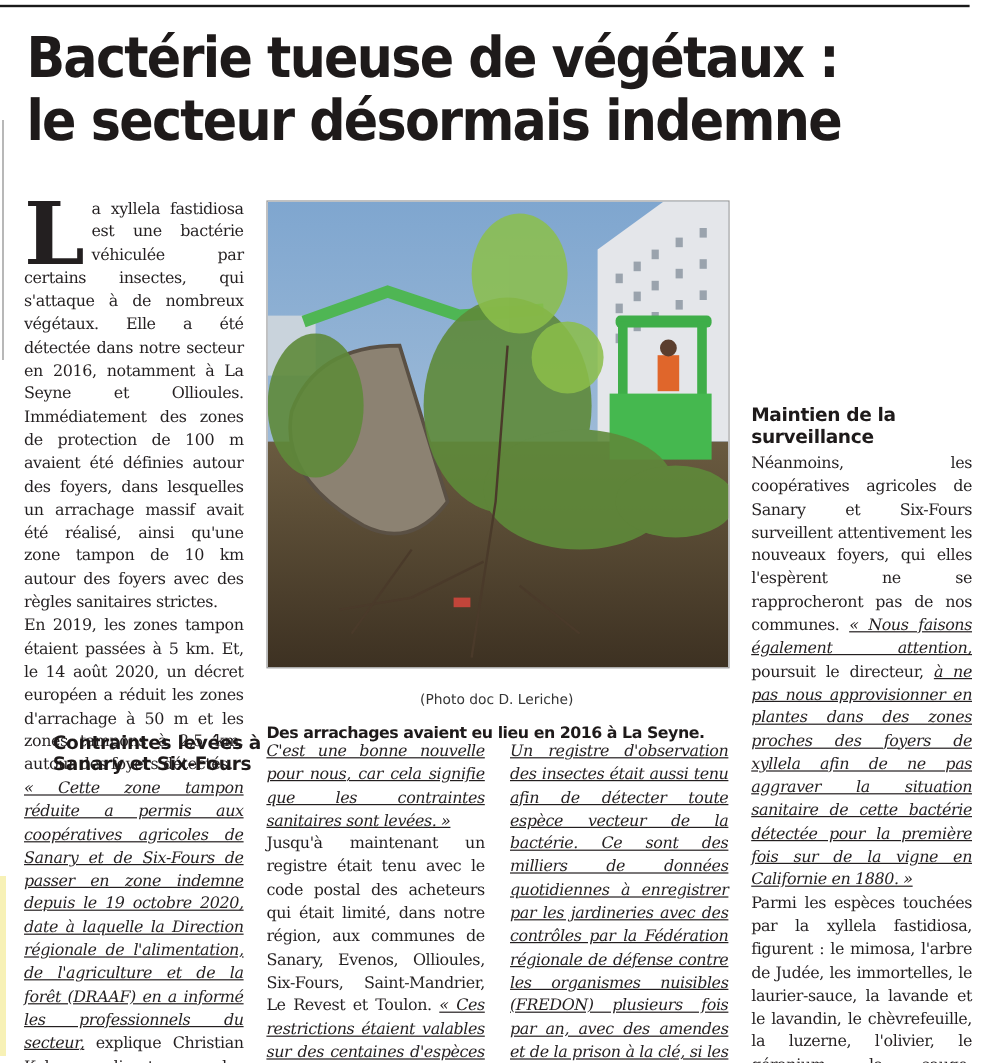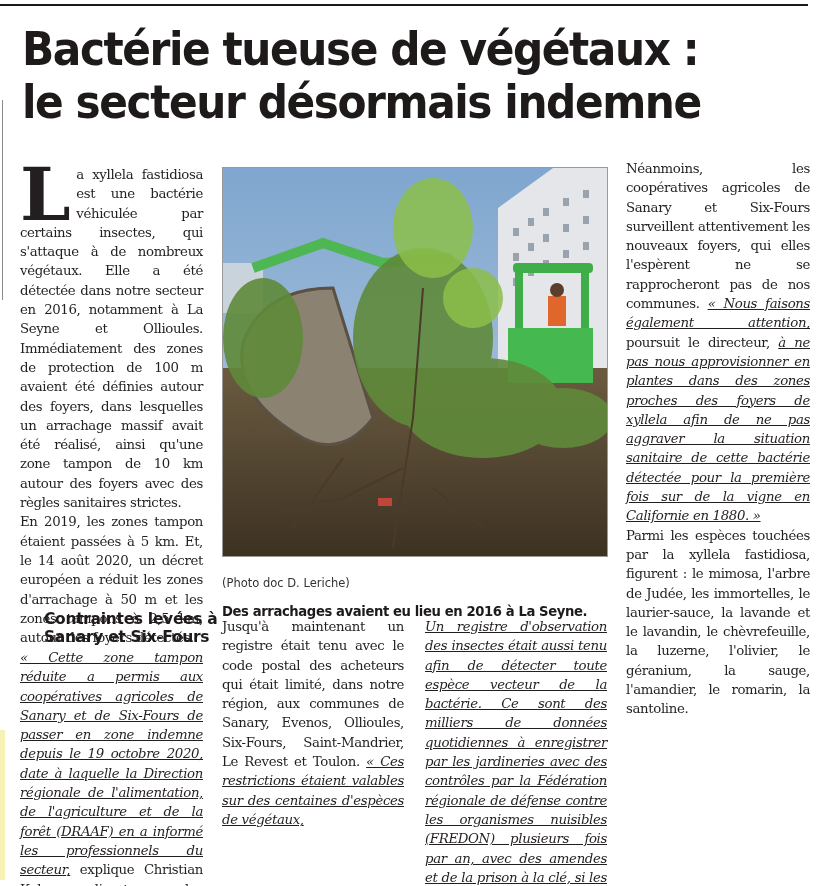--- a/index.html
+++ b/index.html
@@ -38,21 +38,21 @@
   .photo {
     position: absolute; left: 222px; top: 167px; width: 384px; height: 388px;
     overflow: hidden; border: 1px solid #999;
   }
   .caption {
     position: absolute; left: 222px; top: 555px; width: 386px;
     font-family: "DejaVu Sans", sans-serif; font-weight: bold; font-size: 13.2px; line-height: 18px;
     color: #1e1a1a; letter-spacing: -0.4px; white-space: nowrap; margin-top: 48px;
   }
   .credit {
-    position: absolute; left: 222px; top: 575px; width: 384px; text-align: left;
+    position: absolute; left: 222px; top: 575px; width: 384px; text-align: center;
     font-family: "DejaVu Sans", sans-serif; font-size: 11.5px; line-height: 16px; color: #333;
   }
 </style>
 </head>
 <body>
 
 <div class="top-rule"></div>
 <div class="left-edge-line"></div>
 <div class="left-edge-yellow"></div>
 
@@ -137,27 +137,31 @@
     </g>
     <rect x="155" y="330" width="14" height="8" fill="#c2453a"></rect>
   </svg>
 </div>
 
 <div class="caption">Des arrachages avaient eu lieu en 2016 à La Seyne.</div>
 <div class="credit">(Photo doc D. Leriche)</div>
 
 <div class="col col2">
   <p>
+    <span class="it">C'est une bonne nouvelle pour nous, car cela signifie que les contraintes sanitaires sont levées. »</span>
+  </p>
+  <p>
     <span>Jusqu'à maintenant un registre était tenu avec le code postal des acheteurs qui était limité, dans notre région, aux communes de Sanary, Evenos, Ollioules, Six-Fours, Saint-Mandrier, Le Revest et Toulon. </span><span class="it">« Ces restrictions étaient valables sur des centaines d'espèces de végétaux,</span>
   </p>
 </div>
 
 <div class="col col3">
   <p class="it">Un registre d'observation des insectes était aussi tenu afin de détecter toute espèce vecteur de la bactérie. Ce sont des milliers de données quotidiennes à enregistrer par les jardineries avec des contrôles par la Fédération régionale de défense contre les organismes nuisibles (FREDON) plusieurs fois par an, avec des amendes et de la prison à la clé, si les normes sanitaires n'étaient pas respectées. Pour nous, qui avons toujours été très vigilants sur le respect de ces règles, cette décision nous libère de contraintes de gestion. »</p>
 </div>
 
 <div class="col col4">
+  <div class="subhead sub4" style="margin-top:178px;">Maintien de la surveillance</div>
   <p>
     <span>Néanmoins, les coopératives agricoles de Sanary et Six-Fours surveillent attentivement les nouveaux foyers, qui elles l'espèrent ne se rapprocheront pas de nos communes. </span><span class="it">« Nous faisons également attention,</span><span> poursuit le directeur, </span><span class="it">à ne pas nous approvisionner en plantes dans des zones proches des foyers de xyllela afin de ne pas aggraver la situation sanitaire de cette bactérie détectée pour la première fois sur de la vigne en Californie en 1880. »</span>
   </p>
   <p>Parmi les espèces touchées par la xyllela fastidiosa, figurent : le mimosa, l'arbre de Judée, les immortelles, le laurier-sauce, la lavande et le lavandin, le chèvrefeuille, la luzerne, l'olivier, le géranium, la sauge, l'amandier, le romarin, la santoline.</p>
 
 </div>
 
 </body></html>

